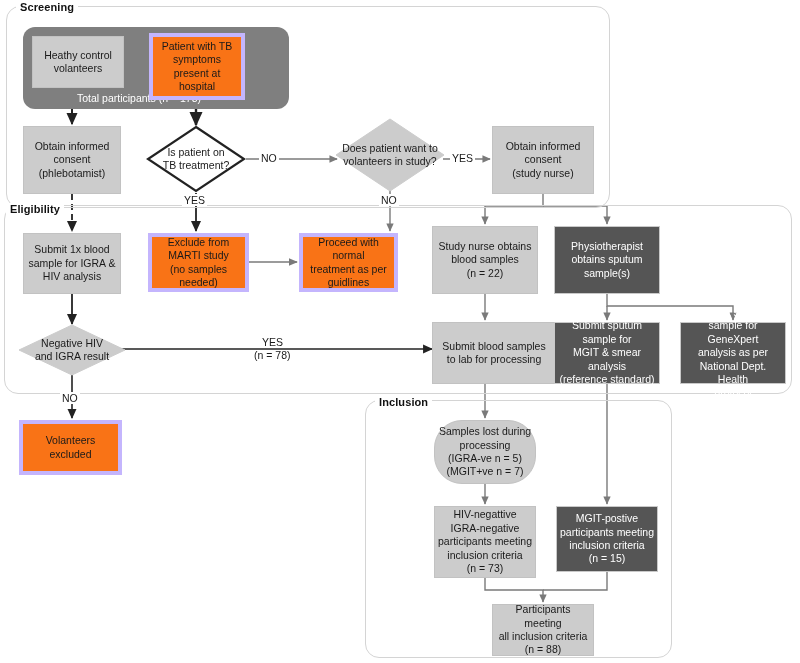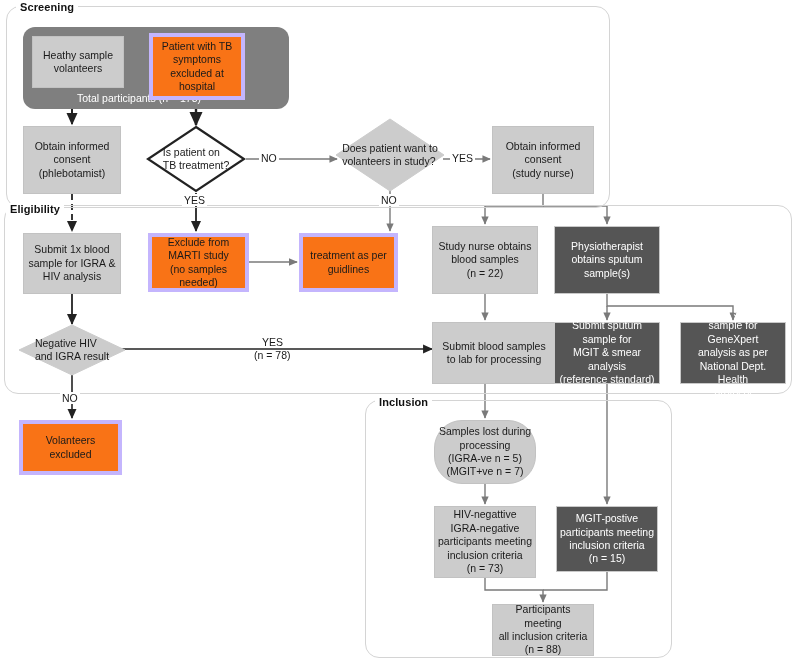--- a/index.html
+++ b/index.html
@@ -15,21 +15,21 @@
   
   .node{position:absolute;display:flex;align-items:center;justify-content:center;text-align:center;
         font-size:10.5px;line-height:1.28;box-sizing:border-box;padding:3px;}
   .node span{display:block;width:100%;}
   .n-light{background:#cccccc;color:#1a1a1a;border:1.2px solid #c2c2c2;}
   .n-dark{background:#555555;color:#ffffff;border:1.4px solid #c9c9c9;}
   .n-white{background:#f97316;color:#1a1a1a;border:4px solid #c4b5fd;}
   
   .diamond{position:absolute;}
   .diamond .dtext{position:absolute;left:0;top:0;width:100%;height:100%;display:flex;
-     align-items:center;justify-content:center;font-size:10.5px;line-height:1.28;color:#1a1a1a;}
+     align-items:center;justify-content:center;text-align:center;font-size:10.5px;line-height:1.28;color:#1a1a1a;}
   
   .elabel{position:absolute;font-size:10.5px;color:#1a1a1a;background:#fff;padding:0 2px;white-space:nowrap;text-align:center;}
   .elabel.nobg{background:transparent;}
   .banner{position:absolute;font-size:10.5px;color:#ffffff;white-space:nowrap;}
 </style>
 </head>
 <body>
 
 <div id="stage">
 
@@ -93,29 +93,29 @@
   <div class="phase-label" style="left:6px;top:203px;">Eligibility</div>
 
   <div class="phase" style="left:365px;top:400px;width:305px;height:256px;"></div>
   <div class="phase-label" style="left:375px;top:396px;">Inclusion</div>
 
   <div class="grey-wrap" style="left:23px;top:27px;width:266px;height:82px;"></div>
   <div class="banner" style="left:77px;top:92px;">Total participants (n = 173)</div>
 
   <div class="node n-light" style="left:32px;top:36px;width:92px;height:52px;">
     <span>
-        <span style="display:block">Heathy sample</span>
+        <span style="display:block">Heathy control</span>
         <span style="display:block">volanteers</span>
       </span>
   </div>
 
   <div class="node n-white" style="left:149px;top:33px;width:96px;height:67px;">
     <span>
         <span style="display:block">Patient with TB</span>
-        <span style="display:block">symptoms excluded at</span>
+        <span style="display:block">symptoms present at</span>
         <span style="display:block">hospital</span>
       </span>
   </div>
 
   <div class="node n-light" style="left:23px;top:126px;width:98px;height:68px;">
     <span>
         <span style="display:block">Obtain informed</span>
         <span style="display:block">consent</span>
         <span style="display:block">(phlebotamist)</span>
       </span>
@@ -140,20 +140,21 @@
   <div class="node n-white" style="left:148px;top:233px;width:101px;height:59px;">
     <span>
         <span style="display:block">Exclude from</span>
         <span style="display:block">MARTI study</span>
         <span style="display:block">(no samples needed)</span>
       </span>
   </div>
 
   <div class="node n-white" style="left:299px;top:233px;width:99px;height:59px;">
     <span>
+        <span style="display:block">Proceed with normal</span>
         <span style="display:block">treatment as per</span>
         <span style="display:block">guidlines</span>
       </span>
   </div>
 
   <div class="node n-light" style="left:432px;top:226px;width:106px;height:68px;">
     <span>
         <span style="display:block">Study nurse obtains</span>
         <span style="display:block">blood samples</span>
         <span style="display:block">(n = 22)</span>

